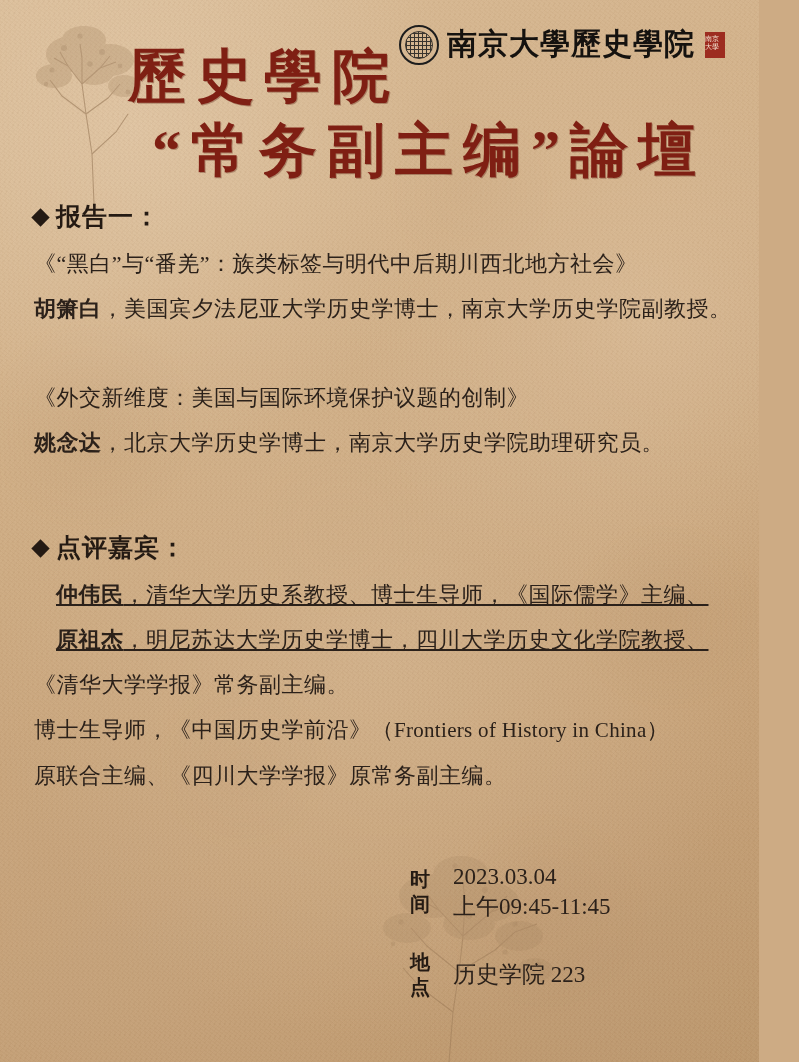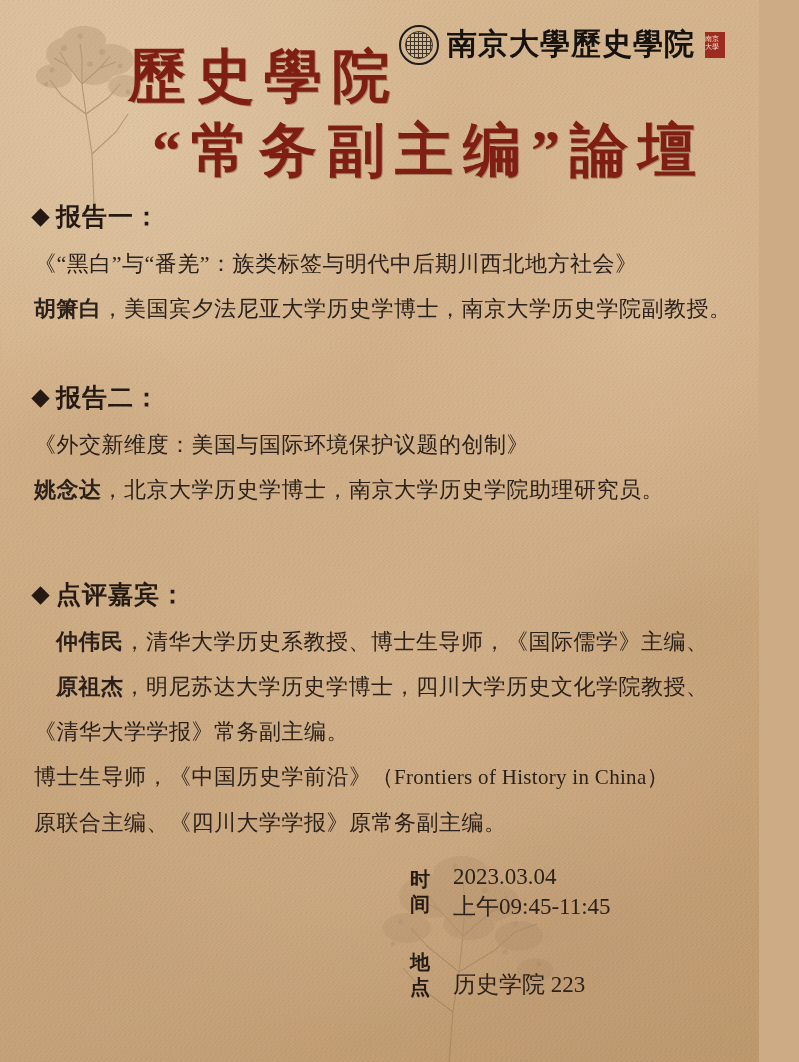--- a/index.html
+++ b/index.html
@@ -164,21 +164,21 @@
     background: #241a13;
     transform: rotate(45deg);
     margin-right: 9px;
     position: relative;
     top: -1px;
   }
   .line {
     letter-spacing: .5px;
     white-space: nowrap;
   }
-  .indent { padding-left: 22px; }
+  .indent { padding-left: 22px; text-decoration: underline; }
   .nm { font-weight: 700; }
   .gap-lg { height: 44px; }
   .gap-xl { height: 60px; }
   .latin {
     font-family: "Liberation Serif", "DejaVu Serif", serif;
     font-size: 21px;
     letter-spacing: .3px;
     text-align: center;
   }
 
@@ -216,21 +216,21 @@
     color: #241a13;
     text-align: center;
   }
   .meta-value {
     font-size: 23px;
     line-height: 30px;
     padding-left: 16px;
     white-space: nowrap;
   }
   .meta-value .v2 { display: block; }
-  .meta-row.place { margin-top: 28px; align-items: flex-end; }
+  .meta-row.place { margin-top: 28px; }
 </style>
 </head>
 <body>
 
 <div class="poster">
 
   <div class="grain"></div>
   <div class="blotch"></div>
 
   <svg class="tree tree-tl" viewBox="0 0 150 190">
@@ -319,23 +319,20 @@
       </div>
       <div class="line">《“黑白”与“番羌”：族类标签与明代中后期川西北地方社会》</div>
       <div class="line">
         <span class="nm">胡箫白</span><span>，美国宾夕法尼亚大学历史学博士，南京大学历史学院副教授。</span>
       </div>
     </div>
 
     <div class="gap-lg"></div>
 
     <div>
-      <div class="sec-head">
-        <span class="diamond"></span><span>报告二：</span>
-      </div>
       <div class="line">《外交新维度：美国与国际环境保护议题的创制》</div>
       <div class="line">
         <span class="nm">姚念达</span><span>，北京大学历史学博士，南京大学历史学院助理研究员。</span>
       </div>
     </div>
 
     <div class="gap-xl"></div>
 
     <div>
       <div class="sec-head">

